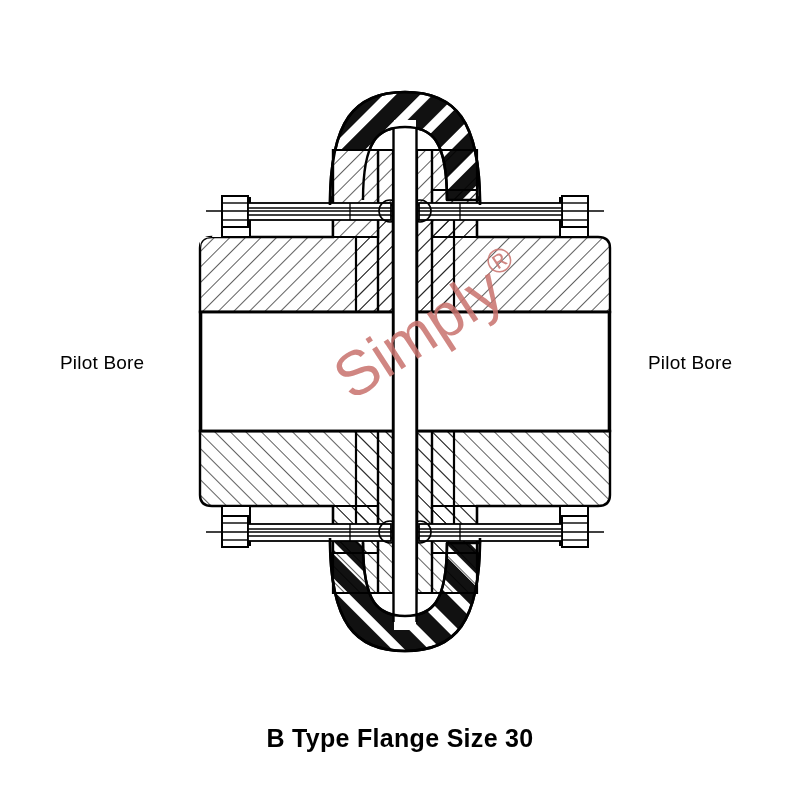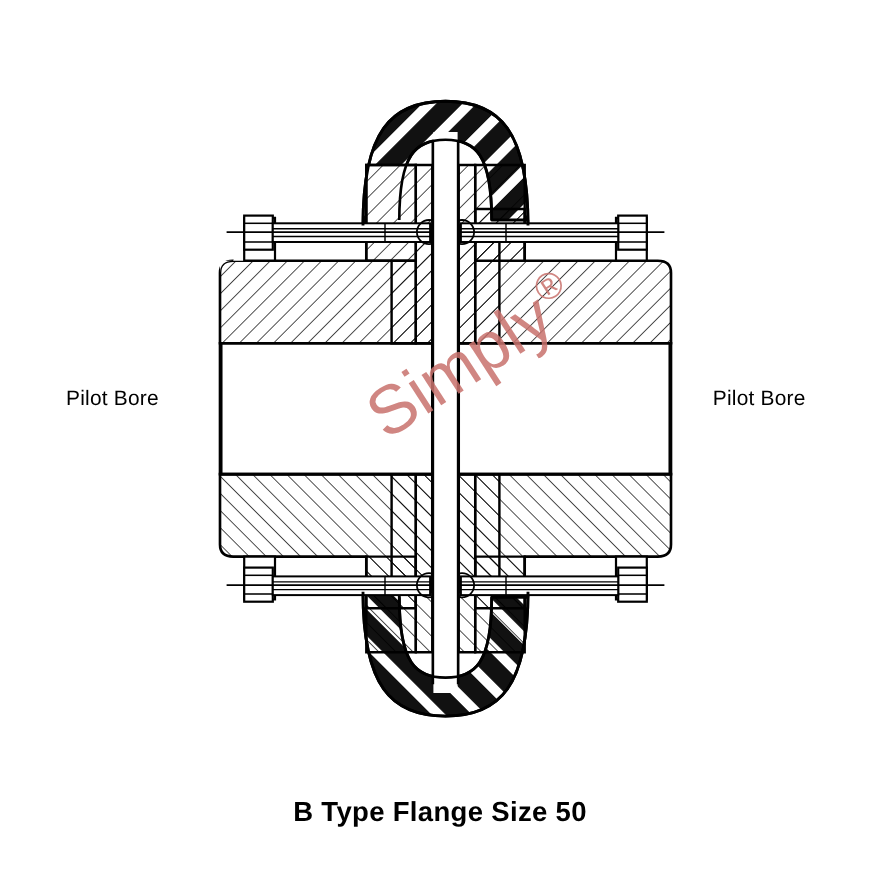--- a/index.html
+++ b/index.html
@@ -262,21 +262,21 @@
       <line x1="200" y1="431" x2="393" y2="431" stroke="#000" stroke-width="2.4"></line>
       <line x1="417" y1="312" x2="610" y2="312" stroke="#000" stroke-width="2.4"></line>
       <line x1="417" y1="431" x2="610" y2="431" stroke="#000" stroke-width="2.4"></line>
     </g>
   </svg>
 
   <div class="label-text" id="label-left">Pilot Bore</div>
 
   <div class="label-text" id="label-right">Pilot Bore</div>
 
-  <div id="caption">B Type Flange Size 50</div>
+  <div id="caption">B Type Flange Size 30</div>
 
   <div id="watermark">
     <div class="wm-inner">
       <span>Simply</span><span class="wm-reg">®</span>
     </div>
   </div>
 
 </div>
 
 </body></html>

